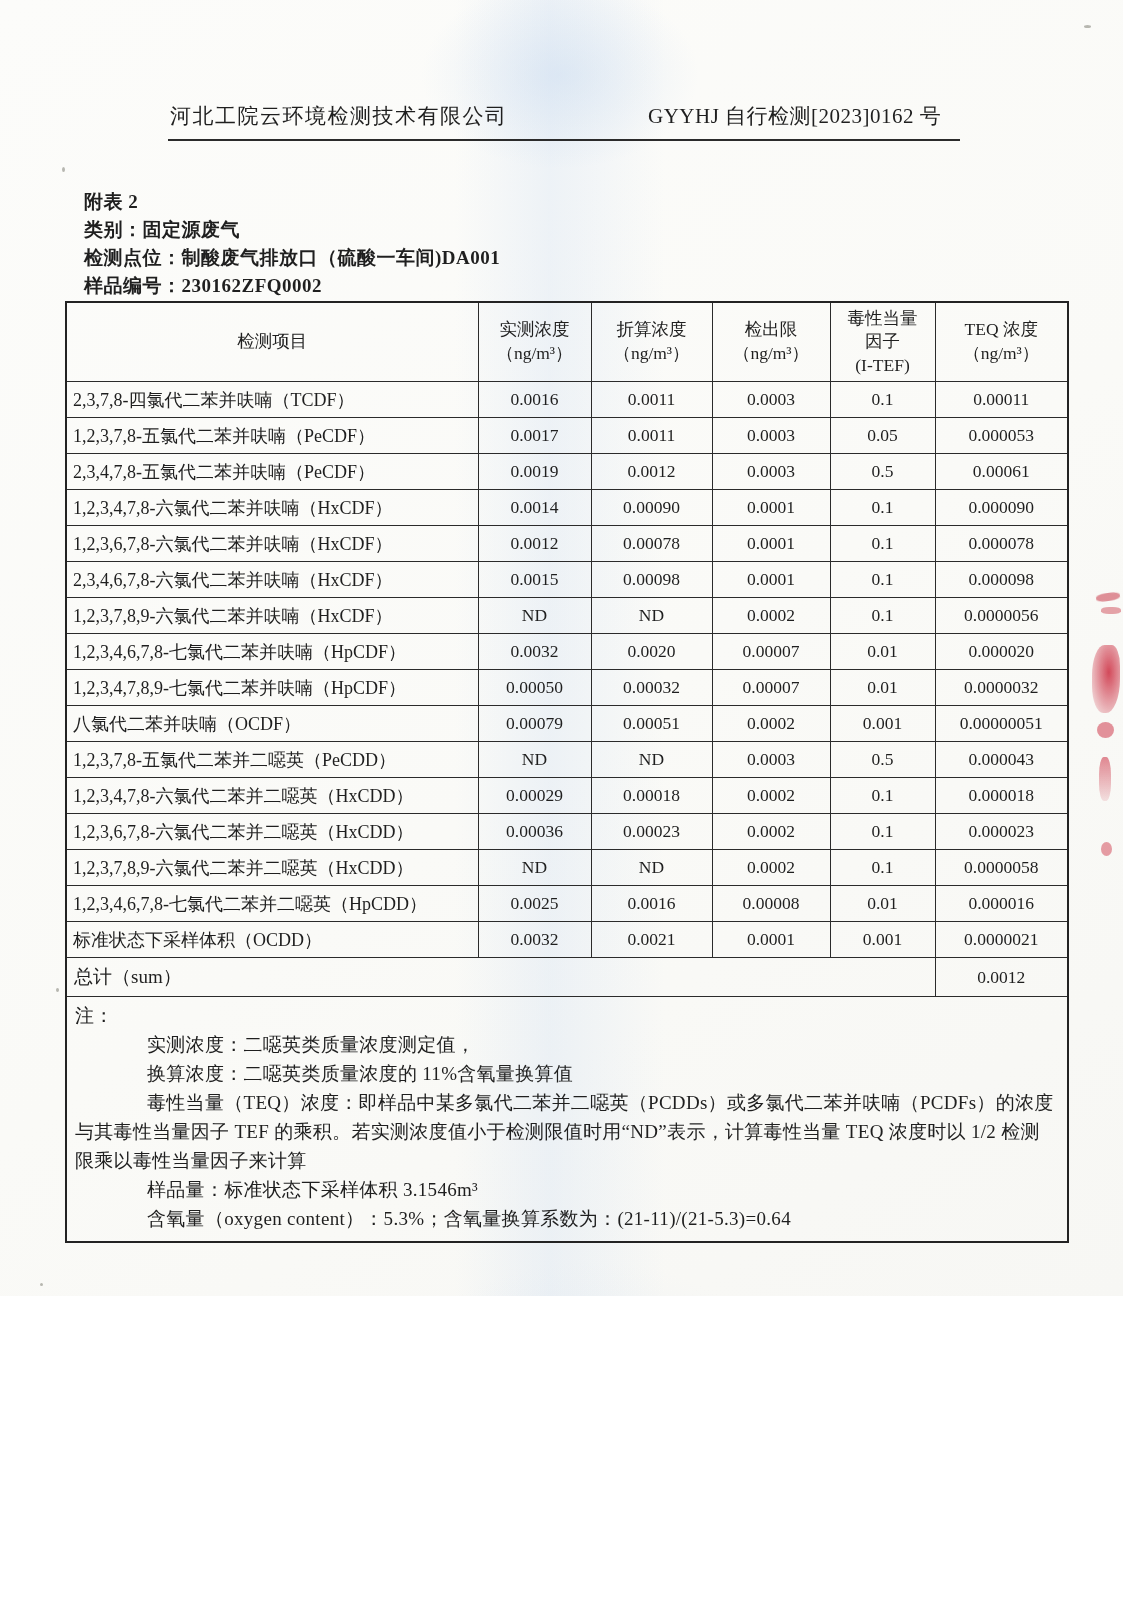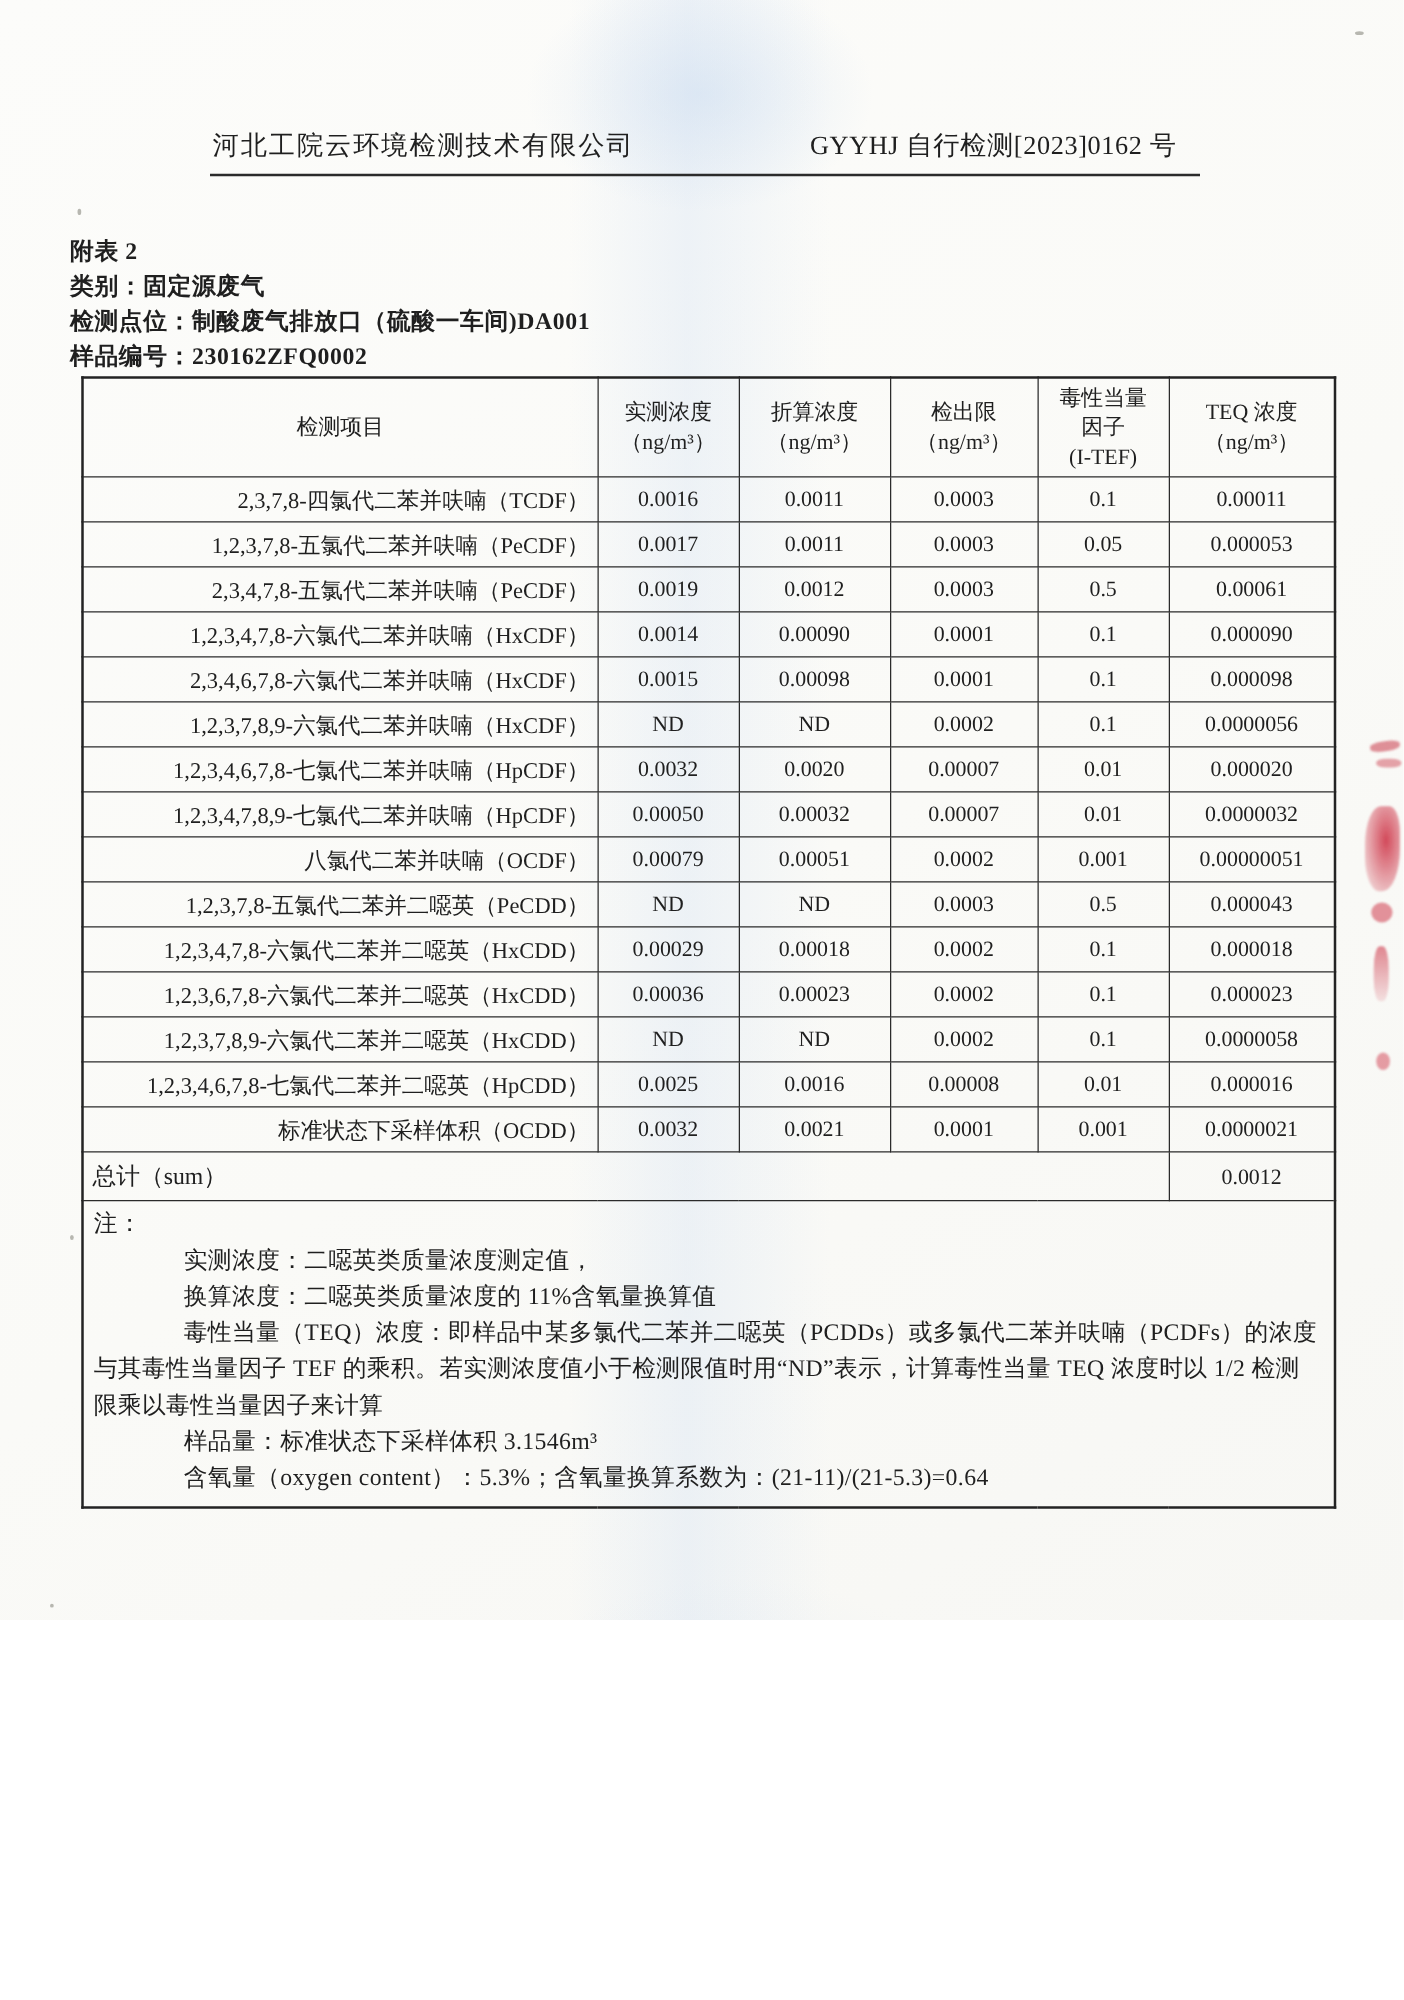--- a/index.html
+++ b/index.html
@@ -31,31 +31,31 @@
   .s4  { left:1099px; top:757px; width:12px; height:44px; background:linear-gradient(rgba(203,42,62,0.55), rgba(203,42,62,0.12)); border-radius:40%; }
   .s5  { left:1101px; top:842px; width:11px; height:14px; background:rgba(203,42,62,0.45); border-radius:50%; }
 
   
   .doc-header { position:absolute; top:102px; left:0; width:100%; height:44px; font-size:21px; }
   .company   { position:absolute; left:170px; top:0; letter-spacing:1.5px; }
   .report-no { position:absolute; left:648px; top:0; letter-spacing:0.5px; }
   .header-rule { position:absolute; left:168px; top:37px; width:792px; height:2px; background:#2b2b2b; }
 
   
-  .title-block { position:absolute; left:56px; top:188px; font-weight:bold; font-size:19px; line-height:28px; letter-spacing:0.5px; }
+  .title-block { position:absolute; left:84px; top:188px; font-weight:bold; font-size:19px; line-height:28px; letter-spacing:0.5px; }
   .title-block div { white-space:nowrap; }
 
   
   .report-table { position:absolute; left:65px; top:301px; width:1002px;
     border-collapse:collapse; table-layout:fixed; }
   .report-table th, .report-table td { border:1.5px solid #2b2b2b; }
   .report-table { border:2.5px solid #232323; }
   .report-table th { font-weight:normal; font-size:17.5px; line-height:1.35;
     white-space:pre-line; text-align:center; vertical-align:middle; height:74px; padding:2px 3px; }
-  td.c-name { font-size:18px; text-align:right; padding:1px 6px; height:33px; white-space:nowrap; overflow:hidden; }
+  td.c-name { font-size:18px; text-align:left; padding:1px 6px; height:33px; white-space:nowrap; overflow:hidden; }
   td.c-num  { font-size:17.5px; text-align:center; padding:1px 2px; }
   td.total-label { font-size:19px; text-align:left; padding:1px 7px; height:36px; }
   td.total-value { font-size:17.5px; text-align:center; }
   td.notes-cell { vertical-align:top; height:230px; padding:4px 10px 8px 8px;
     font-size:19px; line-height:29px; letter-spacing:0.3px; }
   .notes-cell p { margin:0; }
   .ind { text-indent:72px; }
   .u { text-underline-offset:3px; }
 
   
@@ -151,20 +151,28 @@
         </tr>
         <tr>
           <td class="c-name">1,2,3,4,7,8-六氯代二苯并呋喃（HxCDF）</td>
           <td class="c-num">0.0014</td>
           <td class="c-num">0.00090</td>
           <td class="c-num">0.0001</td>
           <td class="c-num">0.1</td>
           <td class="c-num">0.000090</td>
         </tr>
         <tr>
+          <td class="c-name">1,2,3,6,7,8-六氯代二苯并呋喃（HxCDF）</td>
+          <td class="c-num">0.0012</td>
+          <td class="c-num">0.00078</td>
+          <td class="c-num">0.0001</td>
+          <td class="c-num">0.1</td>
+          <td class="c-num">0.000078</td>
+        </tr>
+        <tr>
           <td class="c-name">2,3,4,6,7,8-六氯代二苯并呋喃（HxCDF）</td>
           <td class="c-num">0.0015</td>
           <td class="c-num">0.00098</td>
           <td class="c-num">0.0001</td>
           <td class="c-num">0.1</td>
           <td class="c-num">0.000098</td>
         </tr>
         <tr>
           <td class="c-name">1,2,3,7,8,9-六氯代二苯并呋喃（HxCDF）</td>
           <td class="c-num">ND</td>

